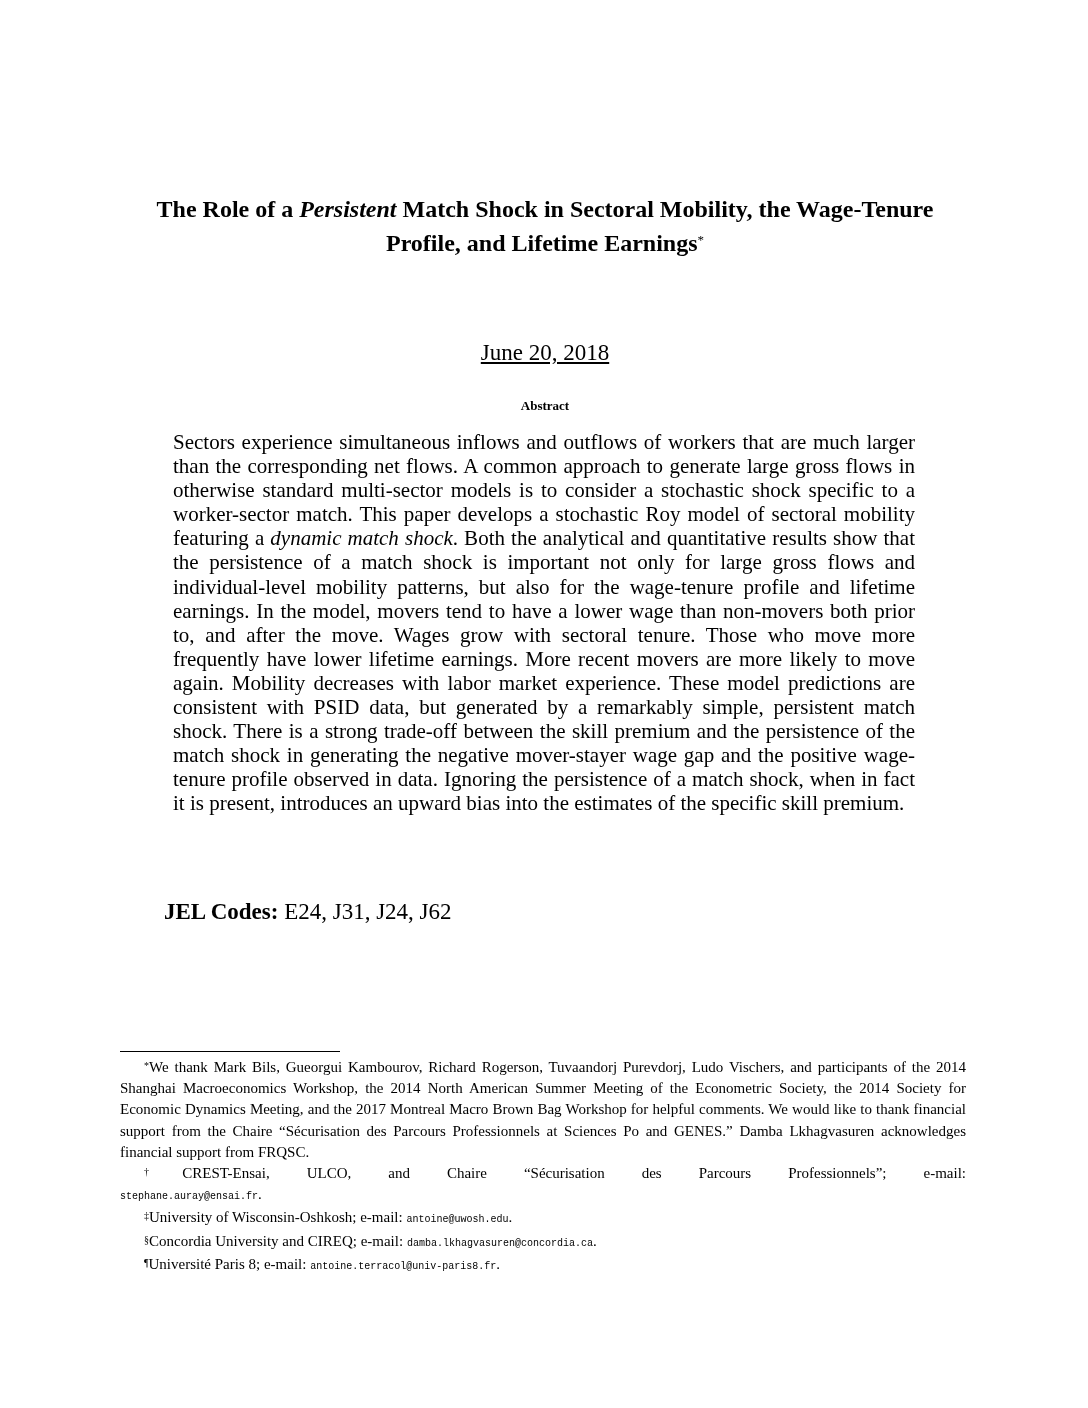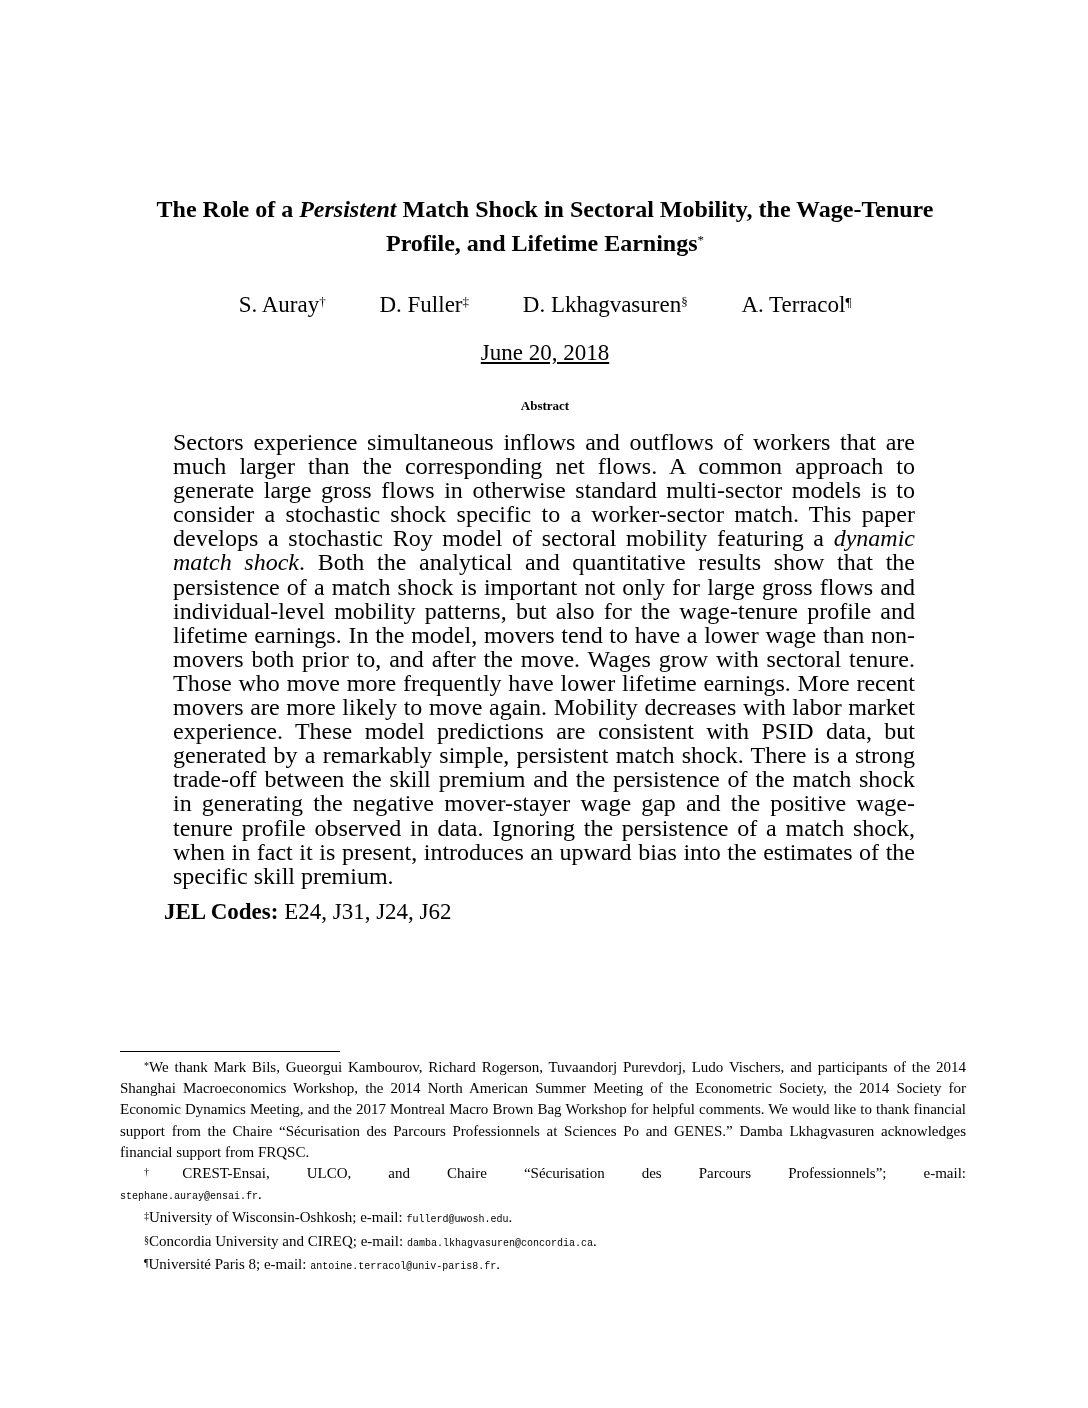--- a/index.html
+++ b/index.html
@@ -28,21 +28,21 @@
       font-family: "Liberation Serif", serif;
       text-decoration: underline;
     }
     .abstract-heading {
       position: absolute; left: 120px; width: 850px; top: 395px;
       text-align: center; font-weight: bold; font-size: 13px; line-height: 22px;
       font-family: "Liberation Serif", serif;
     }
     .abstract {
       position: absolute; left: 173px; width: 742px; top: 430px;
-      font-size: 24px; line-height: 24.1px; text-align: justify;
+      font-size: 21px; line-height: 24.1px; text-align: justify;
       font-family: "Liberation Serif", serif;
       hyphens: auto;
     }
     .abstract em { font-style: italic; }
     .keywords {
       position: absolute; left: 173px; width: 742px; top: 825px;
       font-size: 17.6px; line-height: 24.1px; text-align: justify;
       font-family: "Liberation Serif", serif;
     }
     .jel {
@@ -65,40 +65,34 @@
     .mono { font-family: "Liberation Mono", "DejaVu Sans Mono", monospace; font-size: 10px; }
     .fn-spread { text-align: justify; text-align-last: justify; }
   </style>
 </head>
 <body>
 
 <div class="page">
 
   <div class="title"><span>The Role of a </span><em>Persistent</em><span> Match Shock in Sectoral Mobility, the Wage-Tenure Profile, and Lifetime Earnings</span><sup>*</sup></div>
 
-  <div class="authors">
-    <span class="author"><span>S. Auray</span><sup>†</sup></span>
-    <span class="author"><span>D. Fuller</span><sup>‡</sup></span>
-    <span class="author"><span>D. Lkhagvasuren</span><sup>§</sup></span>
-    <span class="author"><span>A. Terracol</span><sup>¶</sup></span>
-  </div>
 
   <div class="date">June 20, 2018</div>
 
   <div class="abstract-heading">Abstract</div>
 
   <div class="abstract" lang="en"><span>Sectors experience simultaneous inflows and outflows of workers that are much larger than the corresponding net flows. A common approach to generate large gross flows in otherwise standard multi-sector models is to consider a stochastic shock specific to a worker-sector match. This paper develops a stochastic Roy model of sectoral mobility featuring a </span><em>dynamic match shock</em><span>. Both the analytical and quantitative results show that the persistence of a match shock is important not only for large gross flows and individual-level mobility patterns, but also for the wage-tenure profile and lifetime earnings. In the model, movers tend to have a lower wage than non-movers both prior to, and after the move. Wages grow with sectoral tenure. Those who move more frequently have lower lifetime earnings. More recent movers are more likely to move again. Mobility decreases with labor market experience. These model predictions are consistent with PSID data, but generated by a remarkably simple, persistent match shock. There is a strong trade-off between the skill premium and the persistence of the match shock in generating the negative mover-stayer wage gap and the positive wage-tenure profile observed in data. Ignoring the persistence of a match shock, when in fact it is present, introduces an upward bias into the estimates of the specific skill premium.</span></div>
 
 
   <div class="jel"><span class="jel-label">JEL Codes:</span><span> E24, J31, J24, J62</span></div>
 
   <div class="fn-rule"></div>
 
   <div class="footnotes">
     <p class="footnote"><sup>*</sup><span>We thank Mark Bils, Gueorgui Kambourov, Richard Rogerson, Tuvaandorj Purevdorj, Ludo Vischers, and participants of the 2014 Shanghai Macroeconomics Workshop, the 2014 North American Summer Meeting of the Econometric Society, the 2014 Society for Economic Dynamics Meeting, and the 2017 Montreal Macro Brown Bag Workshop for helpful comments. We would like to thank financial support from the Chaire “Sécurisation des Parcours Professionnels at Sciences Po and GENES.” Damba Lkhagvasuren acknowledges financial support from FRQSC.</span></p>
     <p class="footnote fn-spread"><sup>†</sup><span>CREST-Ensai, ULCO, and Chaire “Sécurisation des Parcours Professionnels”; e-mail:</span></p>
     <p class="footnote" style="text-indent:0"><span class="mono">stephane.auray@ensai.fr</span><span>.</span></p>
-    <p class="footnote"><sup>‡</sup><span>University of Wisconsin-Oshkosh; e-mail: </span><span class="mono">fullerd@uwosh.edu</span><span>.</span></p>
+    <p class="footnote"><sup>‡</sup><span>University of Wisconsin-Oshkosh; e-mail: </span><span class="mono">antoine@uwosh.edu</span><span>.</span></p>
     <p class="footnote"><sup>§</sup><span>Concordia University and CIREQ; e-mail: </span><span class="mono">damba.lkhagvasuren@concordia.ca</span><span>.</span></p>
     <p class="footnote"><sup>¶</sup><span>Université Paris 8; e-mail: </span><span class="mono">antoine.terracol@univ-paris8.fr</span><span>.</span></p>
   </div>
 
 </div>
 
 </body></html>

